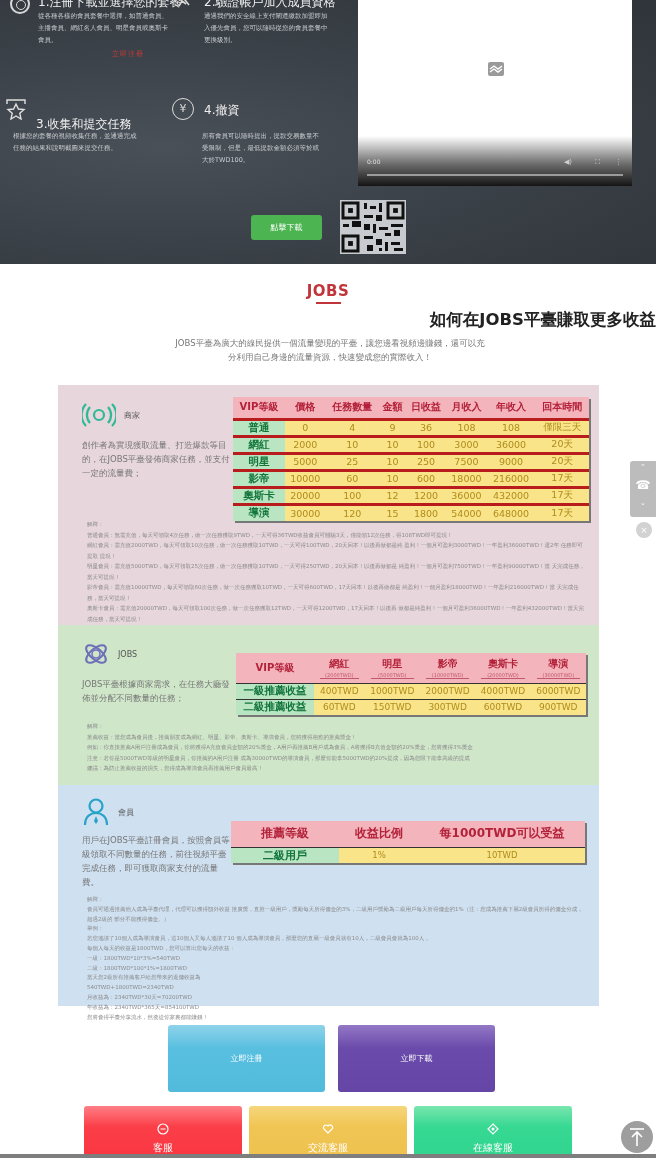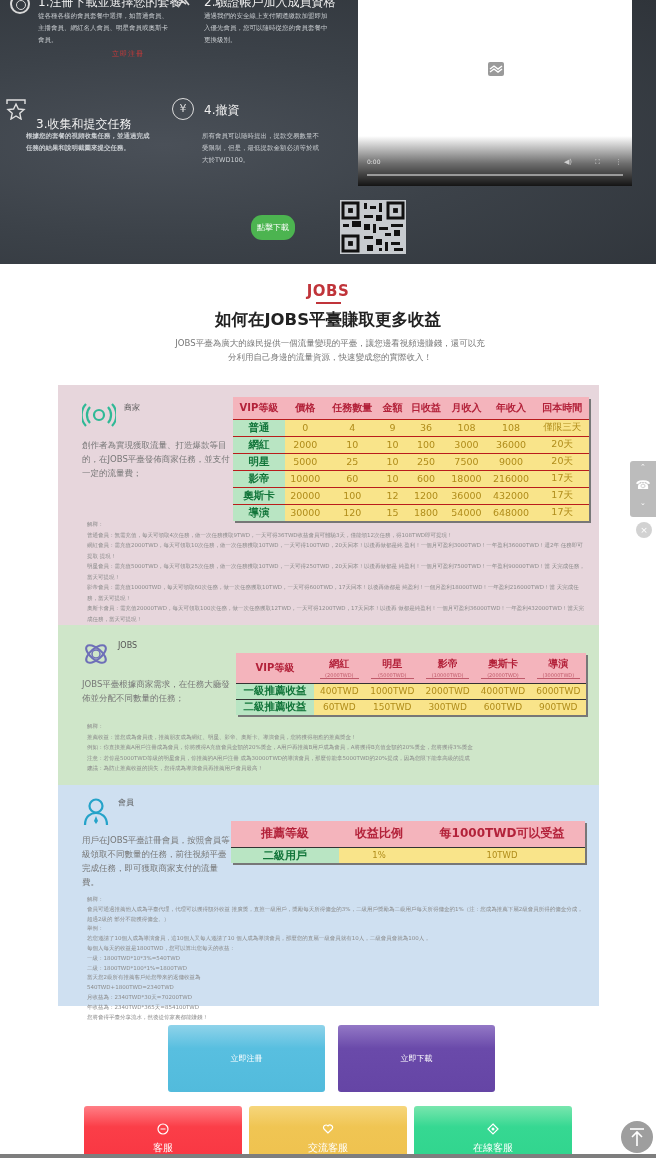--- a/index.html
+++ b/index.html
@@ -21,71 +21,71 @@
   .s1 .st-desc { position: absolute; left: 32px; top: 12px; width: 130px; }
   .s1 .st-icon { left: 4px; top: 2px; width: 20px; height: 20px; border: 2px solid #d8d8d8; border-radius: 50%; }
   .s1 .st-icon::after { content: ""; position: absolute; left: 4px; top: 4px; width: 8px; height: 8px; border: 1.5px solid #d8d8d8; border-radius: 50%; }
   .s1 .red-tag { position: absolute; left: 106px; top: 57px; font-size: 7px; color: #c43a3a; letter-spacing: 1px; }
   .s2 { left: 170px; top: -8px; width: 160px; }
   .s2 .st-title { position: absolute; left: 34px; top: 2px; }
   .s2 .st-desc { position: absolute; left: 34px; top: 12px; width: 125px; }
   .s2 .st-icon { left: 4px; top: 0px; }
   .s3 { left: 4px; top: 96px; width: 150px; }
   .s3 .st-title { position: absolute; left: 32px; top: 20px; }
-  .s3 .st-desc { position: absolute; left: 22px; top: 28px; width: 125px; font-weight: bold; }
+  .s3 .st-desc { position: absolute; left: 9px; top: 28px; width: 125px; }
   .s3 .st-icon { left: 1px; top: 2px; width: 22px; height: 22px; }
   .s4 { left: 170px; top: 96px; width: 160px; }
   .s4 .st-title { position: absolute; left: 34px; top: 6px; }
   .s4 .st-desc { position: absolute; left: 32px; top: 28px; width: 118px; }
   .s4 .st-icon { left: 2px; top: 2px; width: 22px; height: 22px; border: 1.5px solid #dcdcdc; border-radius: 50%; text-align: center; font-size: 11px; line-height: 19px; color: #dcdcdc; }
 
   .dl-btn {
-    position: absolute; left: 251px; top: 215px; width: 44px; height: 25px;
-    background: #4cb450; color: #fff; font-size: 8px; border-radius: 11px;
+    position: absolute; left: 251px; top: 215px; width: 71px; height: 25px;
+    background: #4cb450; color: #fff; font-size: 8px; border-radius: 3px;
     display: flex; align-items: center; justify-content: center; border: none;
   }
   .qr { position: absolute; left: 340px; top: 200px; width: 66px; height: 54px; background: #c7cbcf; }
   .qr svg { width: 100%; height: 100%; display: block; }
 
   .video {
     position: absolute; left: 358px; top: 0; width: 274px; height: 186px;
     background: #fff; overflow: hidden;
   }
   .video .v-grad { position: absolute; left: 0; right: 0; bottom: 0; height: 50px; background: linear-gradient(to bottom, rgba(255,255,255,0) 0%, #6e6e6e 55%, #141414 100%); }
   .video .v-spinner { position: absolute; left: 127px; top: 60px; width: 22px; height: 18px; }
   .video .v-time { position: absolute; left: 9px; bottom: 21px; font-size: 6px; color: #e0e0e0; }
   .video .v-ctrl { position: absolute; bottom: 20px; font-size: 7px; color: #cfcfcf; }
   .video .v-bar { position: absolute; left: 9px; right: 9px; bottom: 10px; height: 2px; background: #9a9a9a; }
 
   
   .brand { position: absolute; left: 0; width: 656px; top: 282px; text-align: center; font-size: 15px; font-weight: bold; color: #c0343a; letter-spacing: 0.5px; }
   .brand-line { position: absolute; left: 316px; top: 302px; width: 25px; height: 2px; background: #c0343a; }
-  .main-title { position: absolute; left: 0; width: 656px; top: 309px; text-align: center; font-size: 16.5px; font-weight: bold; color: #222; }
+  .main-title { position: absolute; left: 0; width: 656px; top: 309px; text-align: right; font-size: 16.5px; font-weight: bold; color: #222; }
   .lead { position: absolute; left: 174px; top: 336px; width: 312px; text-align: center; font-size: 8.5px; line-height: 14px; color: #777; }
 
   
   .panel { position: absolute; left: 58px; width: 541px; }
   .p1 { top: 385px; height: 240px; background: #e7d6dc; }
   .p2 { top: 625px; height: 160px; background: #cfe6c9; }
   .p3 { top: 785px; height: 221px; background: #cfe0f1; }
 
   .p-intro { position: absolute; left: 24px; top: 17px; width: 148px; }
-  .p-intro .p-head { display: flex; }
+  .p-intro .p-head { display: flex; align-items: center; }
   .p-intro .p-name { font-size: 8px; color: #555; margin-left: 8px; }
   .p-intro .p-desc { font-size: 8.5px; line-height: 14px; color: #777; margin-top: 10px; }
 
   .notes { position: absolute; left: 29px; width: 500px; font-size: 5.5px; line-height: 10.5px; color: #8c8c8c; }
 
   
   table { border-collapse: collapse; position: absolute; }
   td, th { text-align: center; white-space: nowrap; }
 
   .t1 { left: 175px; top: 12px; width: 356px; box-shadow: 2px 2px 0 #777; }
   .t1 th { background: #f4b4bc; color: #b3223a; font-size: 10px; height: 22px; font-weight: bold; }
-  .t1 td { background: #f9e48a; color: #b08c1a; font-size: 9.5px; height: 17px; border-top: 1px solid #b91c1c; }
+  .t1 td { background: #f9e48a; color: #b08c1a; font-size: 9.5px; height: 17px; border-top: 3px solid #b91c1c; }
   .t1 td.lv { background: #b9e5c3; color: #12753a; font-weight: bold; font-size: 10.5px; }
 
   .t2 { left: 178px; top: 28px; width: 350px; box-shadow: 2px 2px 0 #777; }
   .t2 th { background: #f4b4bc; color: #b3223a; font-size: 10px; height: 30px; font-weight: bold; vertical-align: middle; }
   .t2 th .sub { display: block; font-size: 5px; color: #c05a6a; font-weight: normal; border-bottom: 1px solid #c05a6a; margin: 1px 6px 0; }
   .t2 td { background: #f9e48a; color: #b08c1a; font-size: 9px; height: 16px; border-top: 1.5px solid #333; }
   .t2 td.lv { background: #b9e5c3; color: #12753a; font-weight: bold; font-size: 10.5px; }
 
   .t3 { left: 173px; top: 36px; width: 354px; box-shadow: 2px 2px 0 #777; }
   .t3 th { background: #f4b4bc; color: #b3223a; font-size: 12px; height: 26px; font-weight: bold; }

